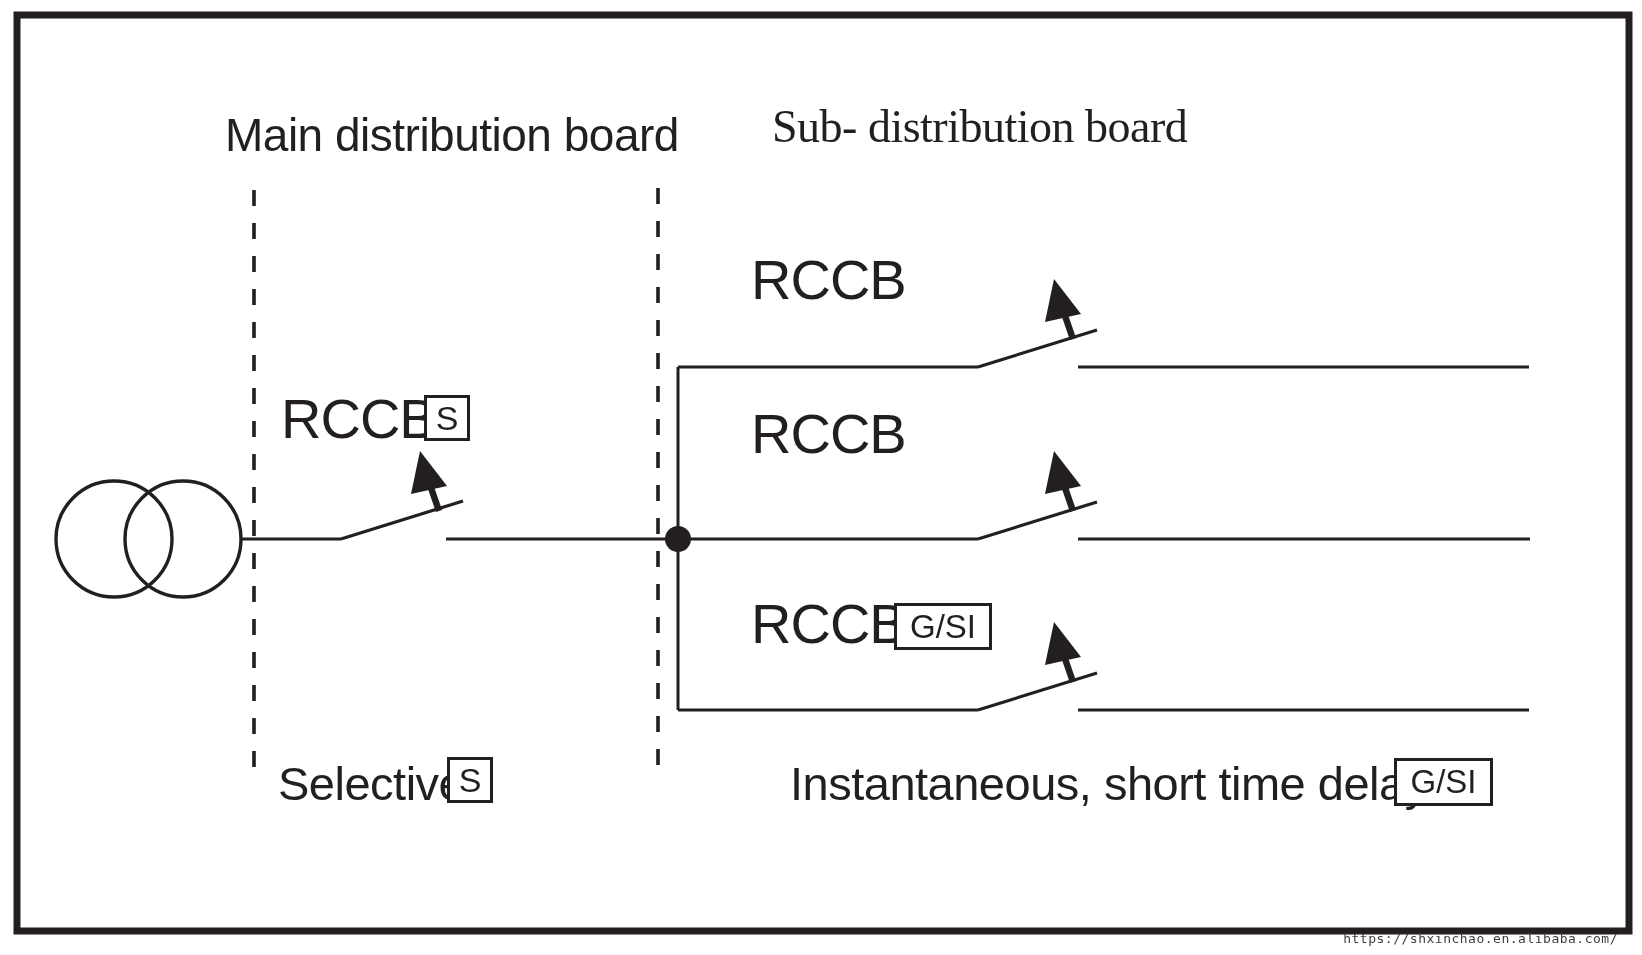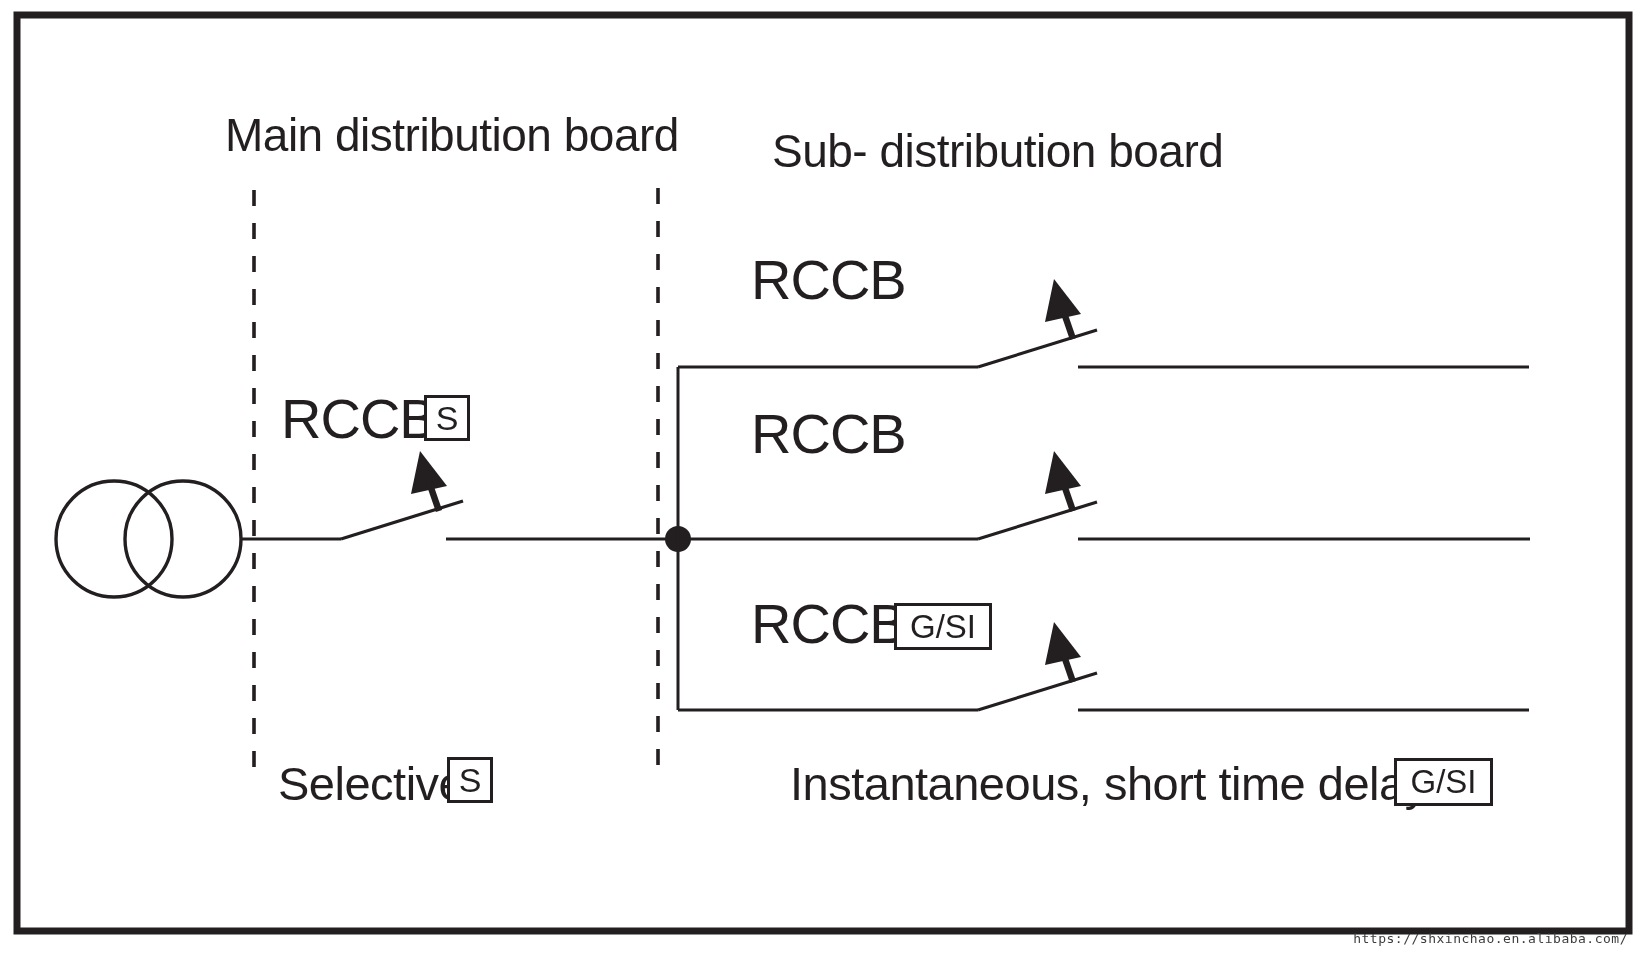--- a/index.html
+++ b/index.html
@@ -32,21 +32,21 @@
   .t{position:absolute;white-space:nowrap;line-height:1;color:var(--ink);}
   .title{font-size:46px;letter-spacing:-0.5px;}
   .rccb{font-size:56px;letter-spacing:-1px;}
   .caption{font-size:47px;letter-spacing:-0.5px;}
   .tagbox{
     position:absolute;display:flex;align-items:center;justify-content:center;
     border:3px solid var(--ink);box-sizing:border-box;
     font-size:34px;color:var(--ink);background:var(--background);
   }
   .url{
-    position:absolute;top:931px;right:14px;
+    position:absolute;top:931px;right:24px;
     font-family:"DejaVu Sans Mono","Liberation Mono",monospace;
     font-size:13px;letter-spacing:0.5px;color:#3d3d3d;margin-left:44px;
   }
 </style>
 </head>
 <body>
 
 <div class="canvas">
 
   <svg width="1642" height="955" viewBox="0 0 1642 955">
@@ -91,21 +91,21 @@
 
     <g>
       <line class="wire" x1="678" y1="710" x2="978" y2="710"></line>
       <line class="wire-thin" x1="978" y1="710" x2="1097" y2="673"></line>
       <use href="#trip-arrow" transform="translate(1072,679)"></use>
       <line class="wire" x1="1078" y1="710" x2="1529" y2="710"></line>
     </g>
   </svg>
 
   <div class="t title" style="left:225px;top:112px;">Main distribution board</div>
-  <div class="t title" style="left:772px;top:128px;">Sub- distribution board</div>
+  <div class="t title" style="left:772px;top:104px;font-family:Liberation Serif, serif;">Sub- distribution board</div>
 
   <div class="t rccb" style="left:281px;top:391px;">RCCB</div>
   <div class="tagbox" style="left:424px;top:395px;width:46px;height:46px;">
     <span>S</span>
   </div>
 
   <div class="t rccb" style="left:751px;top:252px;">RCCB</div>
   <div class="t rccb" style="left:751px;top:406px;">RCCB</div>
   <div class="t rccb" style="left:751px;top:596px;">RCCB</div>
   <div class="tagbox" style="left:894px;top:603px;width:98px;height:47px;font-size:33px;">

